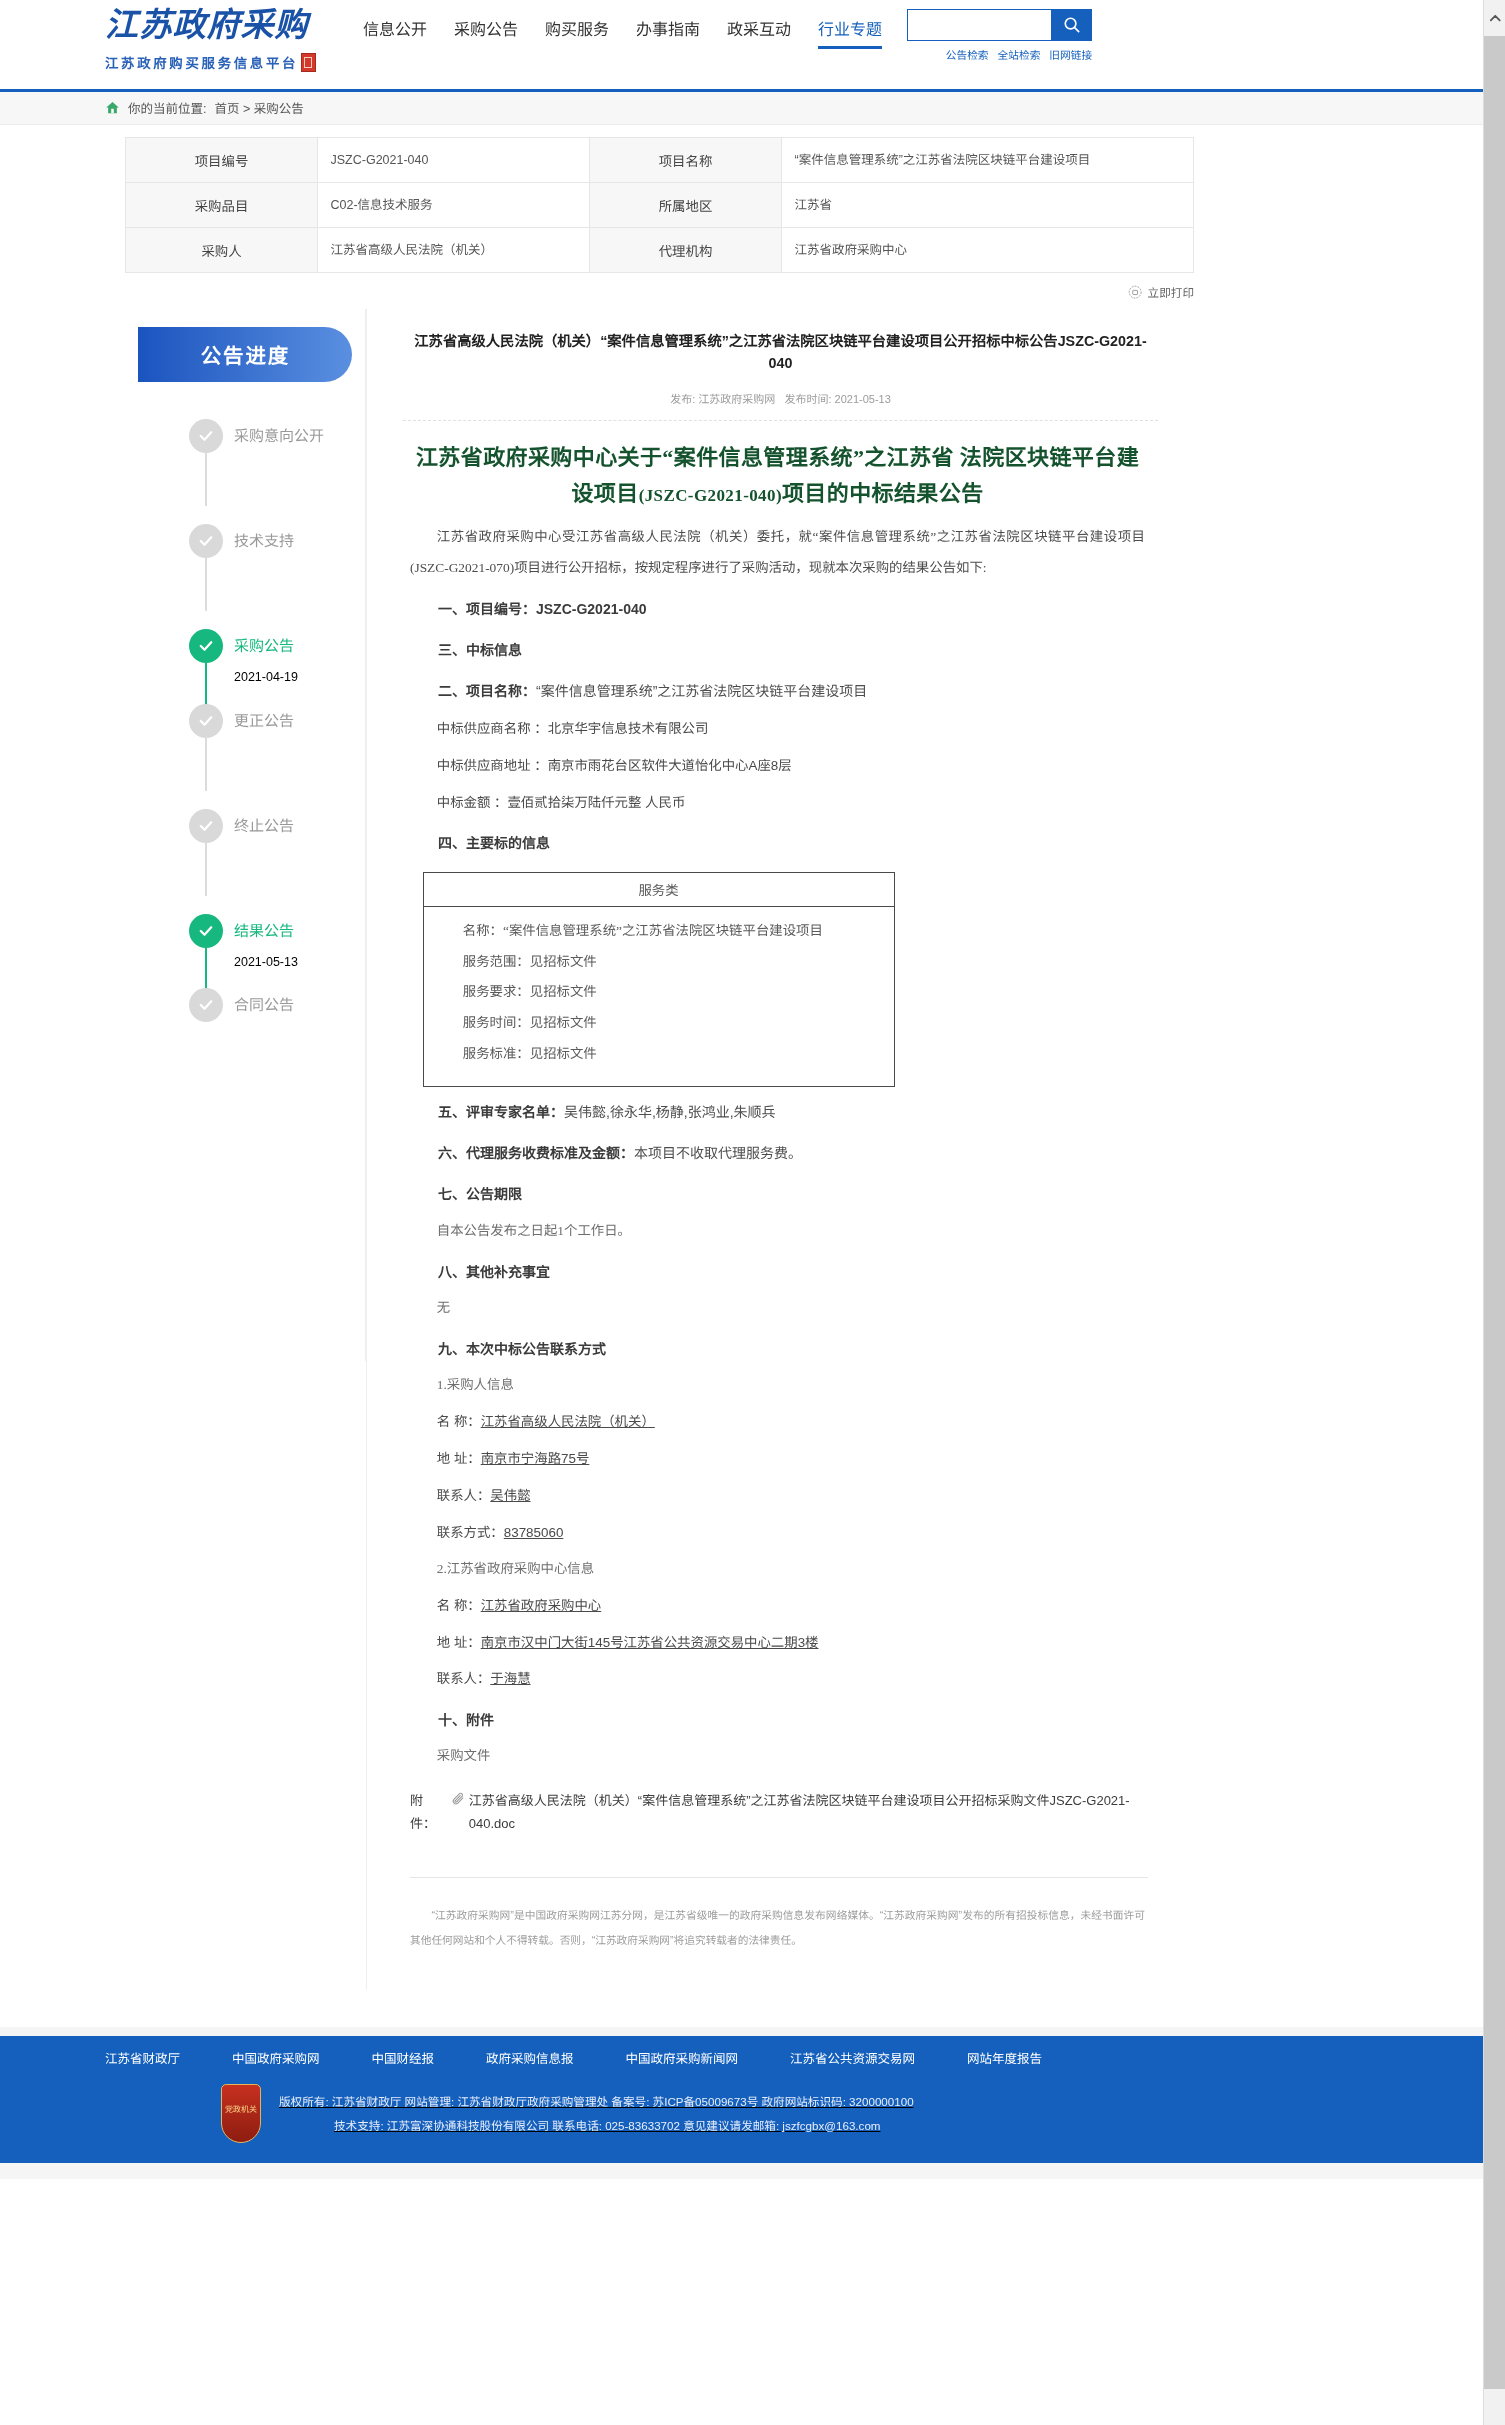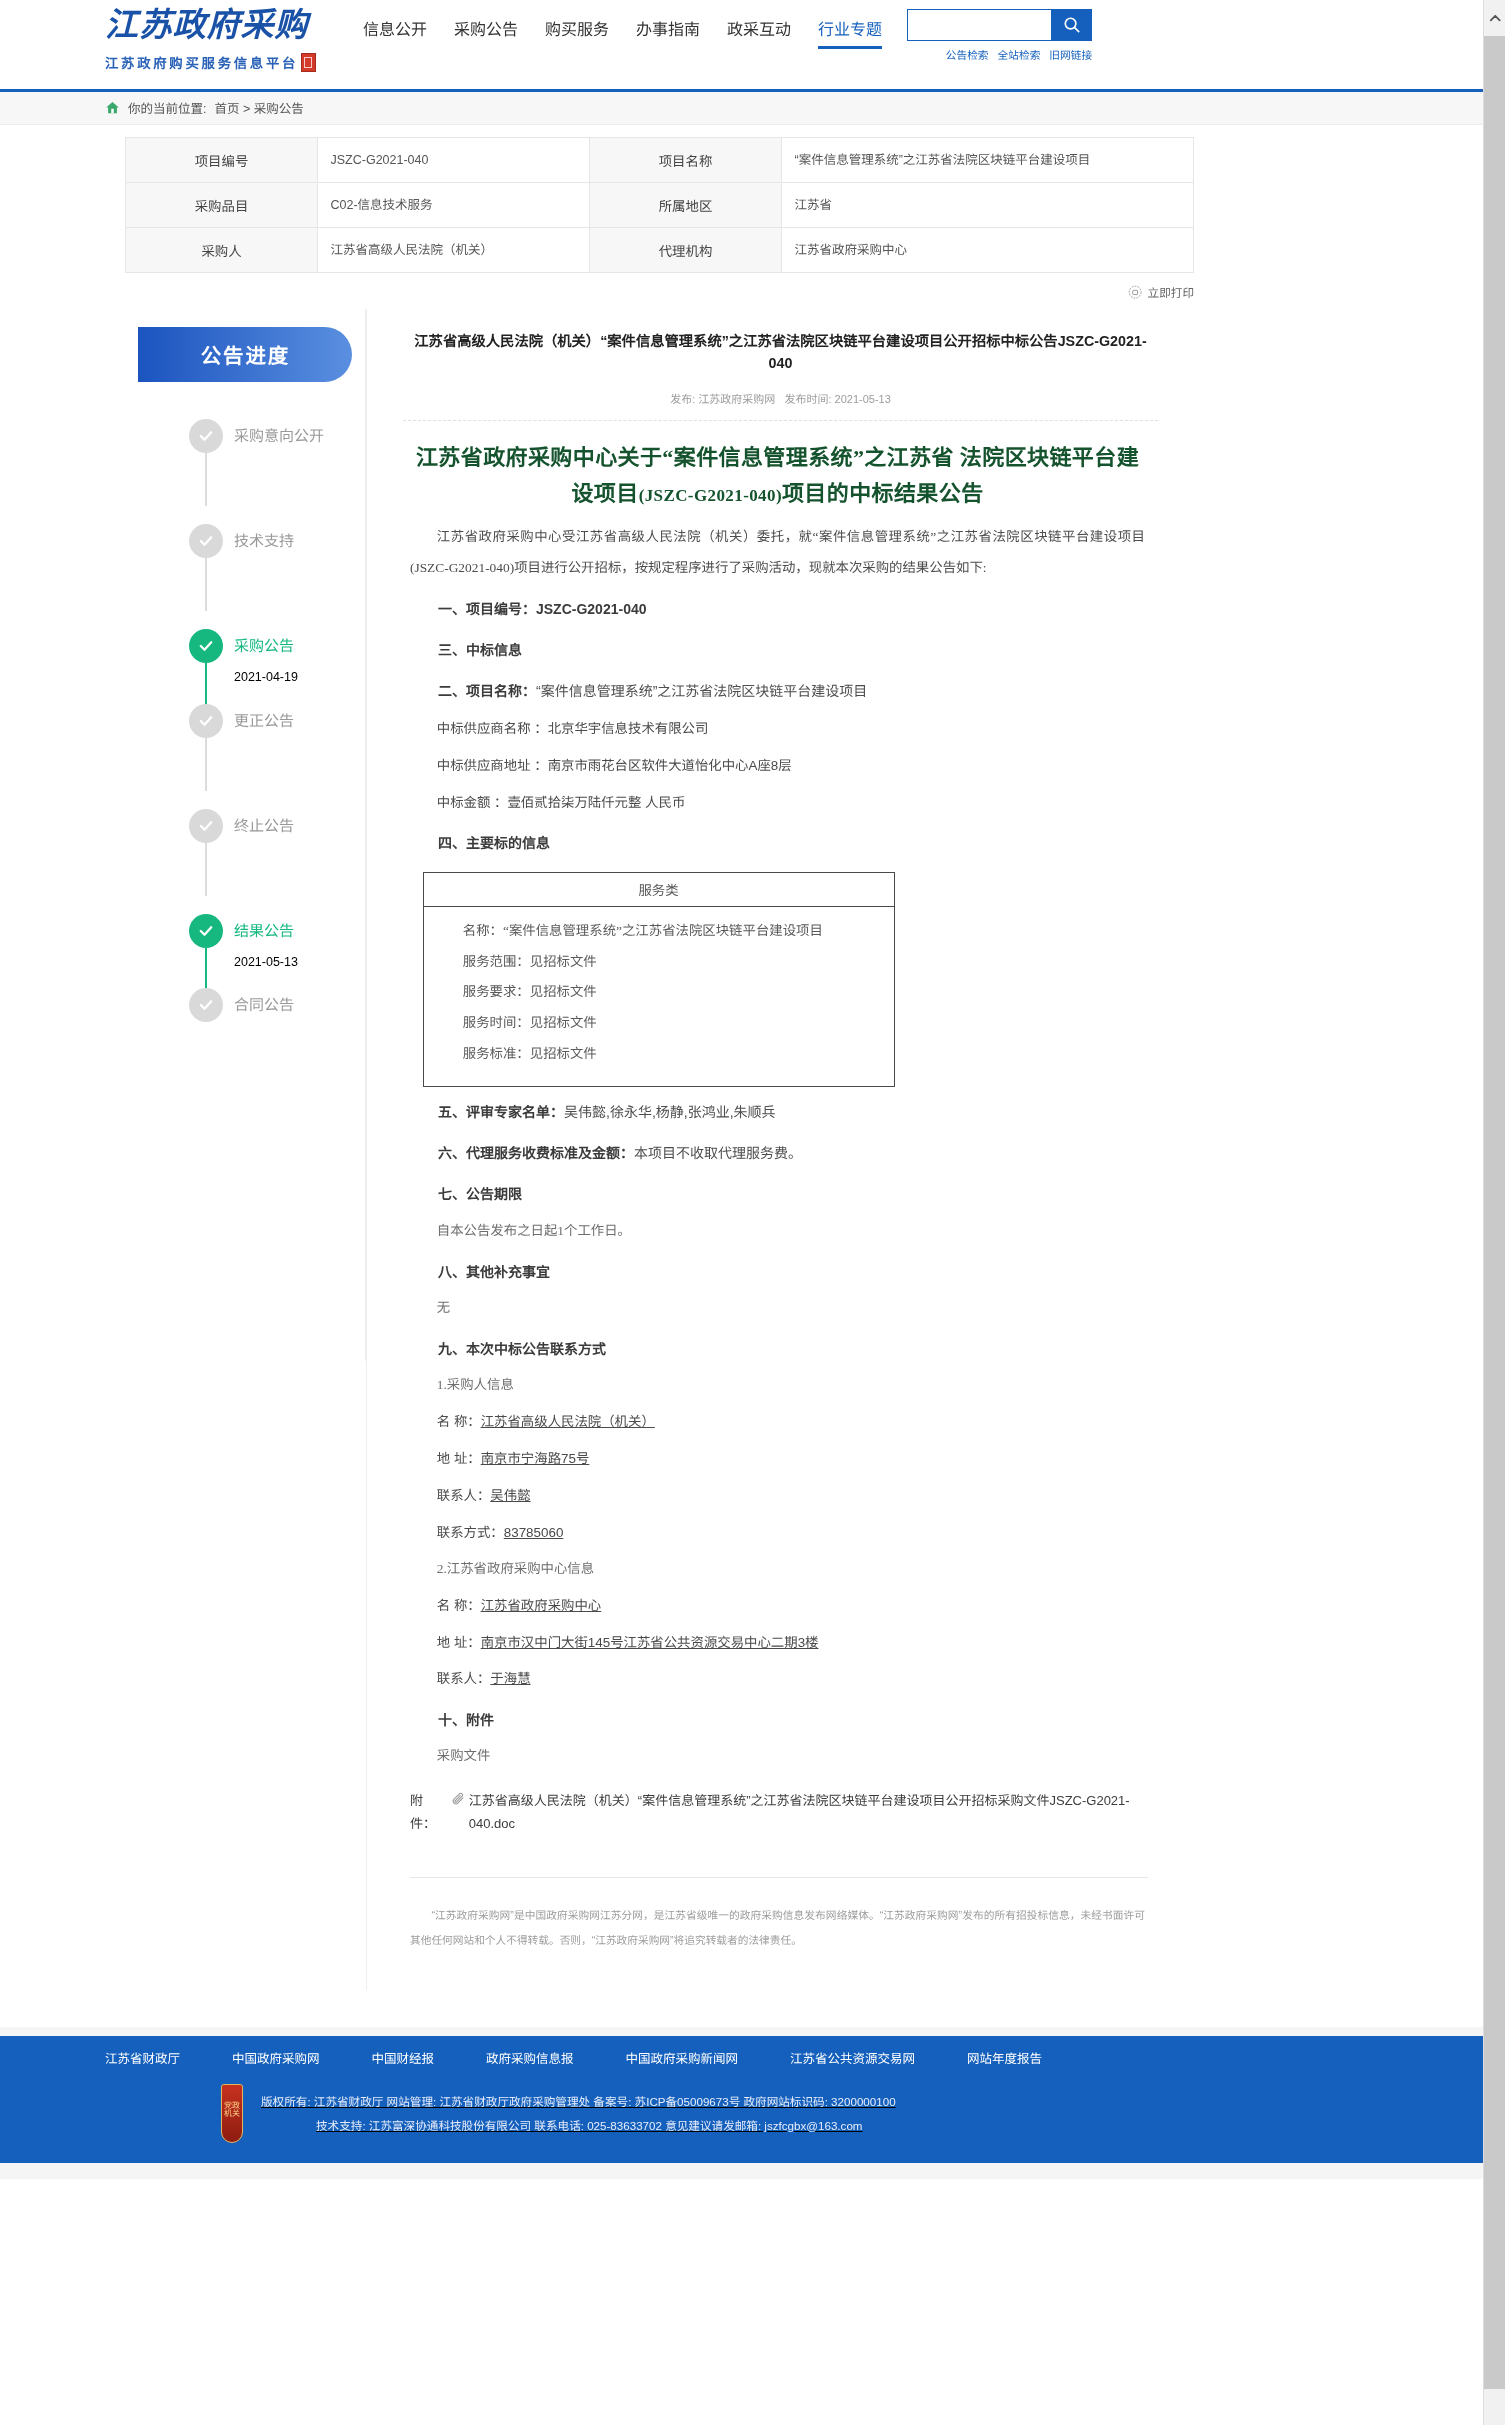--- a/index.html
+++ b/index.html
@@ -221,21 +221,21 @@
   .footer-links {
     background: #1560bd; height: 43px; display: flex; align-items: center;
     padding-left: 105px; gap: 52px;
   }
   .footer-links span { color: #ffffff; font-size: 12.5px; cursor: pointer; white-space: nowrap; }
   .footer-info {
     background: #1560bd; padding: 5.3px 0 19.6px 0; display: flex;
     align-items: flex-start; padding-left: 221px; gap: 18px;
   }
   .gov-badge {
-    width: 22px; height: 59px; flex: 0 0 auto;
+    width: 40px; height: 59px; flex: 0 0 auto;
     background: linear-gradient(180deg,#c7301f 0%, #8d1d10 100%);
     border-radius: 5.3px 5.3px 20.5px 20.5px; border: 1.8px solid #e6b55a;
     display: flex; align-items: center; justify-content: center;
     color: #ffd98a; font-size: 8px; text-align: center; line-height: 1.1;
     padding-bottom: 7.1px;
   }
   .footer-lines { padding-top: 5.3px; text-decoration: underline; }
   .footer-line { color: #e8eefb; font-size: 11.6px; line-height: 2.1; white-space: nowrap; }
   .footer-line.second { padding-left: 55px; }
   .footer-bottom { height: 16px; background: #f5f5f5; }
@@ -423,21 +423,21 @@
       </div>
       <div class="doc-sep"></div>
 
       <div class="doc-body">
 
         <div class="doc-title">
           <span>江苏省政府采购中心关于“案件信息管理系统”之江苏省</span>
           <span>法院区块链平台建设项目</span><span class="code">(JSZC-G2021-040)</span><span>项目的中标结果公告</span>
         </div>
 
-        <div class="para">江苏省政府采购中心受江苏省高级人民法院（机关）委托，就“案件信息管理系统”之江苏省法院区块链平台建设项目(JSZC-G2021-040)项目进行公开招标，按规定程序进行了采购活动，现就本次采购的结果公告如下:</div>
+        <div class="para">江苏省政府采购中心受江苏省高级人民法院（机关）委托，就“案件信息管理系统”之江苏省法院区块链平台建设项目(JSZC-G2021-070)项目进行公开招标，按规定程序进行了采购活动，现就本次采购的结果公告如下:</div>
 
         <div class="lvl1">一、项目编号：JSZC-G2021-040</div>
 
         <div class="lvl1">三、中标信息</div>
 
         <div class="lvl1">
           <span>二、项目名称：</span><span class="normal">“案件信息管理系统”之江苏省法院区块链平台建设项目</span>
         </div>
 
         <div class="kv ind">

